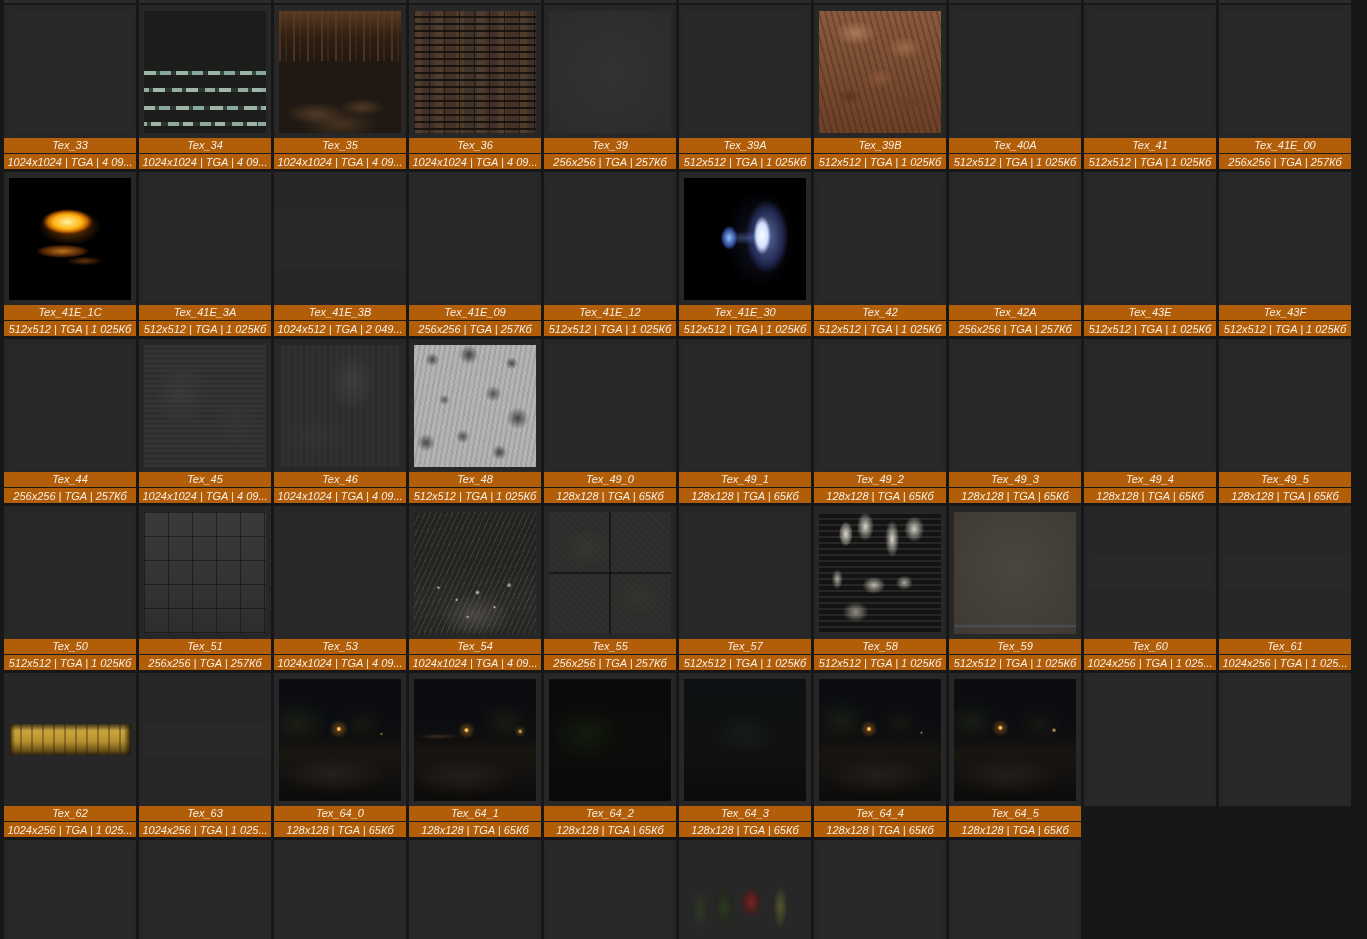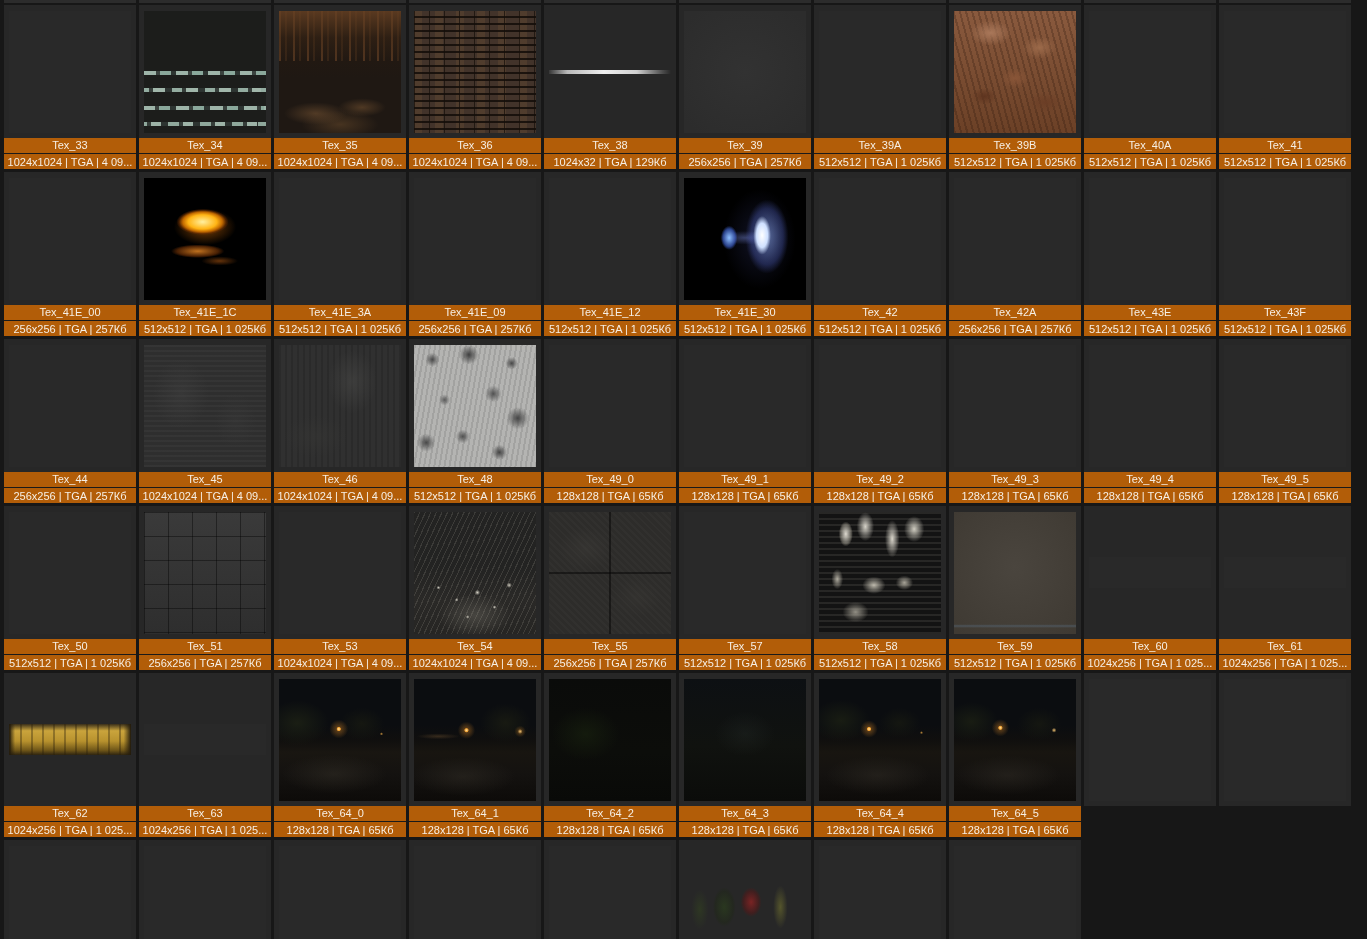--- a/index.html
+++ b/index.html
@@ -6,21 +6,21 @@
   body{
     width:1367px;height:939px;overflow:hidden;position:relative;
     background:#171717;
     font-family:"Liberation Sans","DejaVu Sans",sans-serif;
   }
   .sliver-row{position:absolute;left:4px;top:0;display:grid;
     grid-template-columns:repeat(10,132px);gap:3px;}
   .sliver{height:3px;background:#2c2c2c;}
   .grid{position:absolute;left:4px;top:5px;display:grid;
     grid-template-columns:repeat(10,132px);grid-auto-rows:164px;gap:3px;}
-  .cell{display:flex;flex-direction:column;width:132px;height:164px;cursor:pointer;}
+  .cell{display:flex;flex-direction:column;width:132px;height:164px;cursor:pointer;font-style:italic;}
   .thumb-area{flex:0 0 133px;background:#272727;display:flex;
     align-items:center;justify-content:center;overflow:hidden;}
   .thumb{flex:none;}
   .name-bar,.info-bar{
     height:15px;line-height:15px;flex:0 0 auto;
     background:var(--label-bg,#b25d08);
     color:var(--label-text,#f6efe5);
     font-size:11px;text-align:center;white-space:nowrap;overflow:hidden;
   }
   .info-bar{height:16px;line-height:16px;border-top:1px solid #1a1a1a;box-sizing:border-box;}
@@ -248,27 +248,20 @@
   </div>
 
   <div class="cell">
     <div class="thumb-area">
       <div class="thumb t-brick" style="width: 122px; height: 122px;"></div>
     </div>
     <div class="name-bar">Tex_36</div>
     <div class="info-bar">1024x1024 | TGA | 4 09...</div>
   </div>
 
-  <div class="cell">
-    <div class="thumb-area">
-      <div class="thumb t-thinline" style="width: 122px; height: 4px;"></div>
-    </div>
-    <div class="name-bar">Tex_38</div>
-    <div class="info-bar">1024x32 | TGA | 129Кб</div>
-  </div>
 
   <div class="cell">
     <div class="thumb-area">
       <div class="thumb t-gray" style="width: 122px; height: 122px;"></div>
     </div>
     <div class="name-bar">Tex_39</div>
     <div class="info-bar">256x256 | TGA | 257Кб</div>
   </div>
 
   <div class="cell">
@@ -320,20 +313,27 @@
   </div>
 
   <div class="cell">
     <div class="thumb-area">
       <div class="thumb t-plain" style="width: 122px; height: 122px;"></div>
     </div>
     <div class="name-bar">Tex_41E_3A</div>
     <div class="info-bar">512x512 | TGA | 1 025Кб</div>
   </div>
 
+  <div class="cell">
+    <div class="thumb-area">
+      <div class="thumb t-plain" style="width: 122px; height: 61px;"></div>
+    </div>
+    <div class="name-bar">Tex_41E_3B</div>
+    <div class="info-bar">1024x512 | TGA | 2 049...</div>
+  </div>
 
   <div class="cell">
     <div class="thumb-area">
       <div class="thumb t-plain" style="width: 122px; height: 122px;"></div>
     </div>
     <div class="name-bar">Tex_41E_09</div>
     <div class="info-bar">256x256 | TGA | 257Кб</div>
   </div>
 
   <div class="cell">

